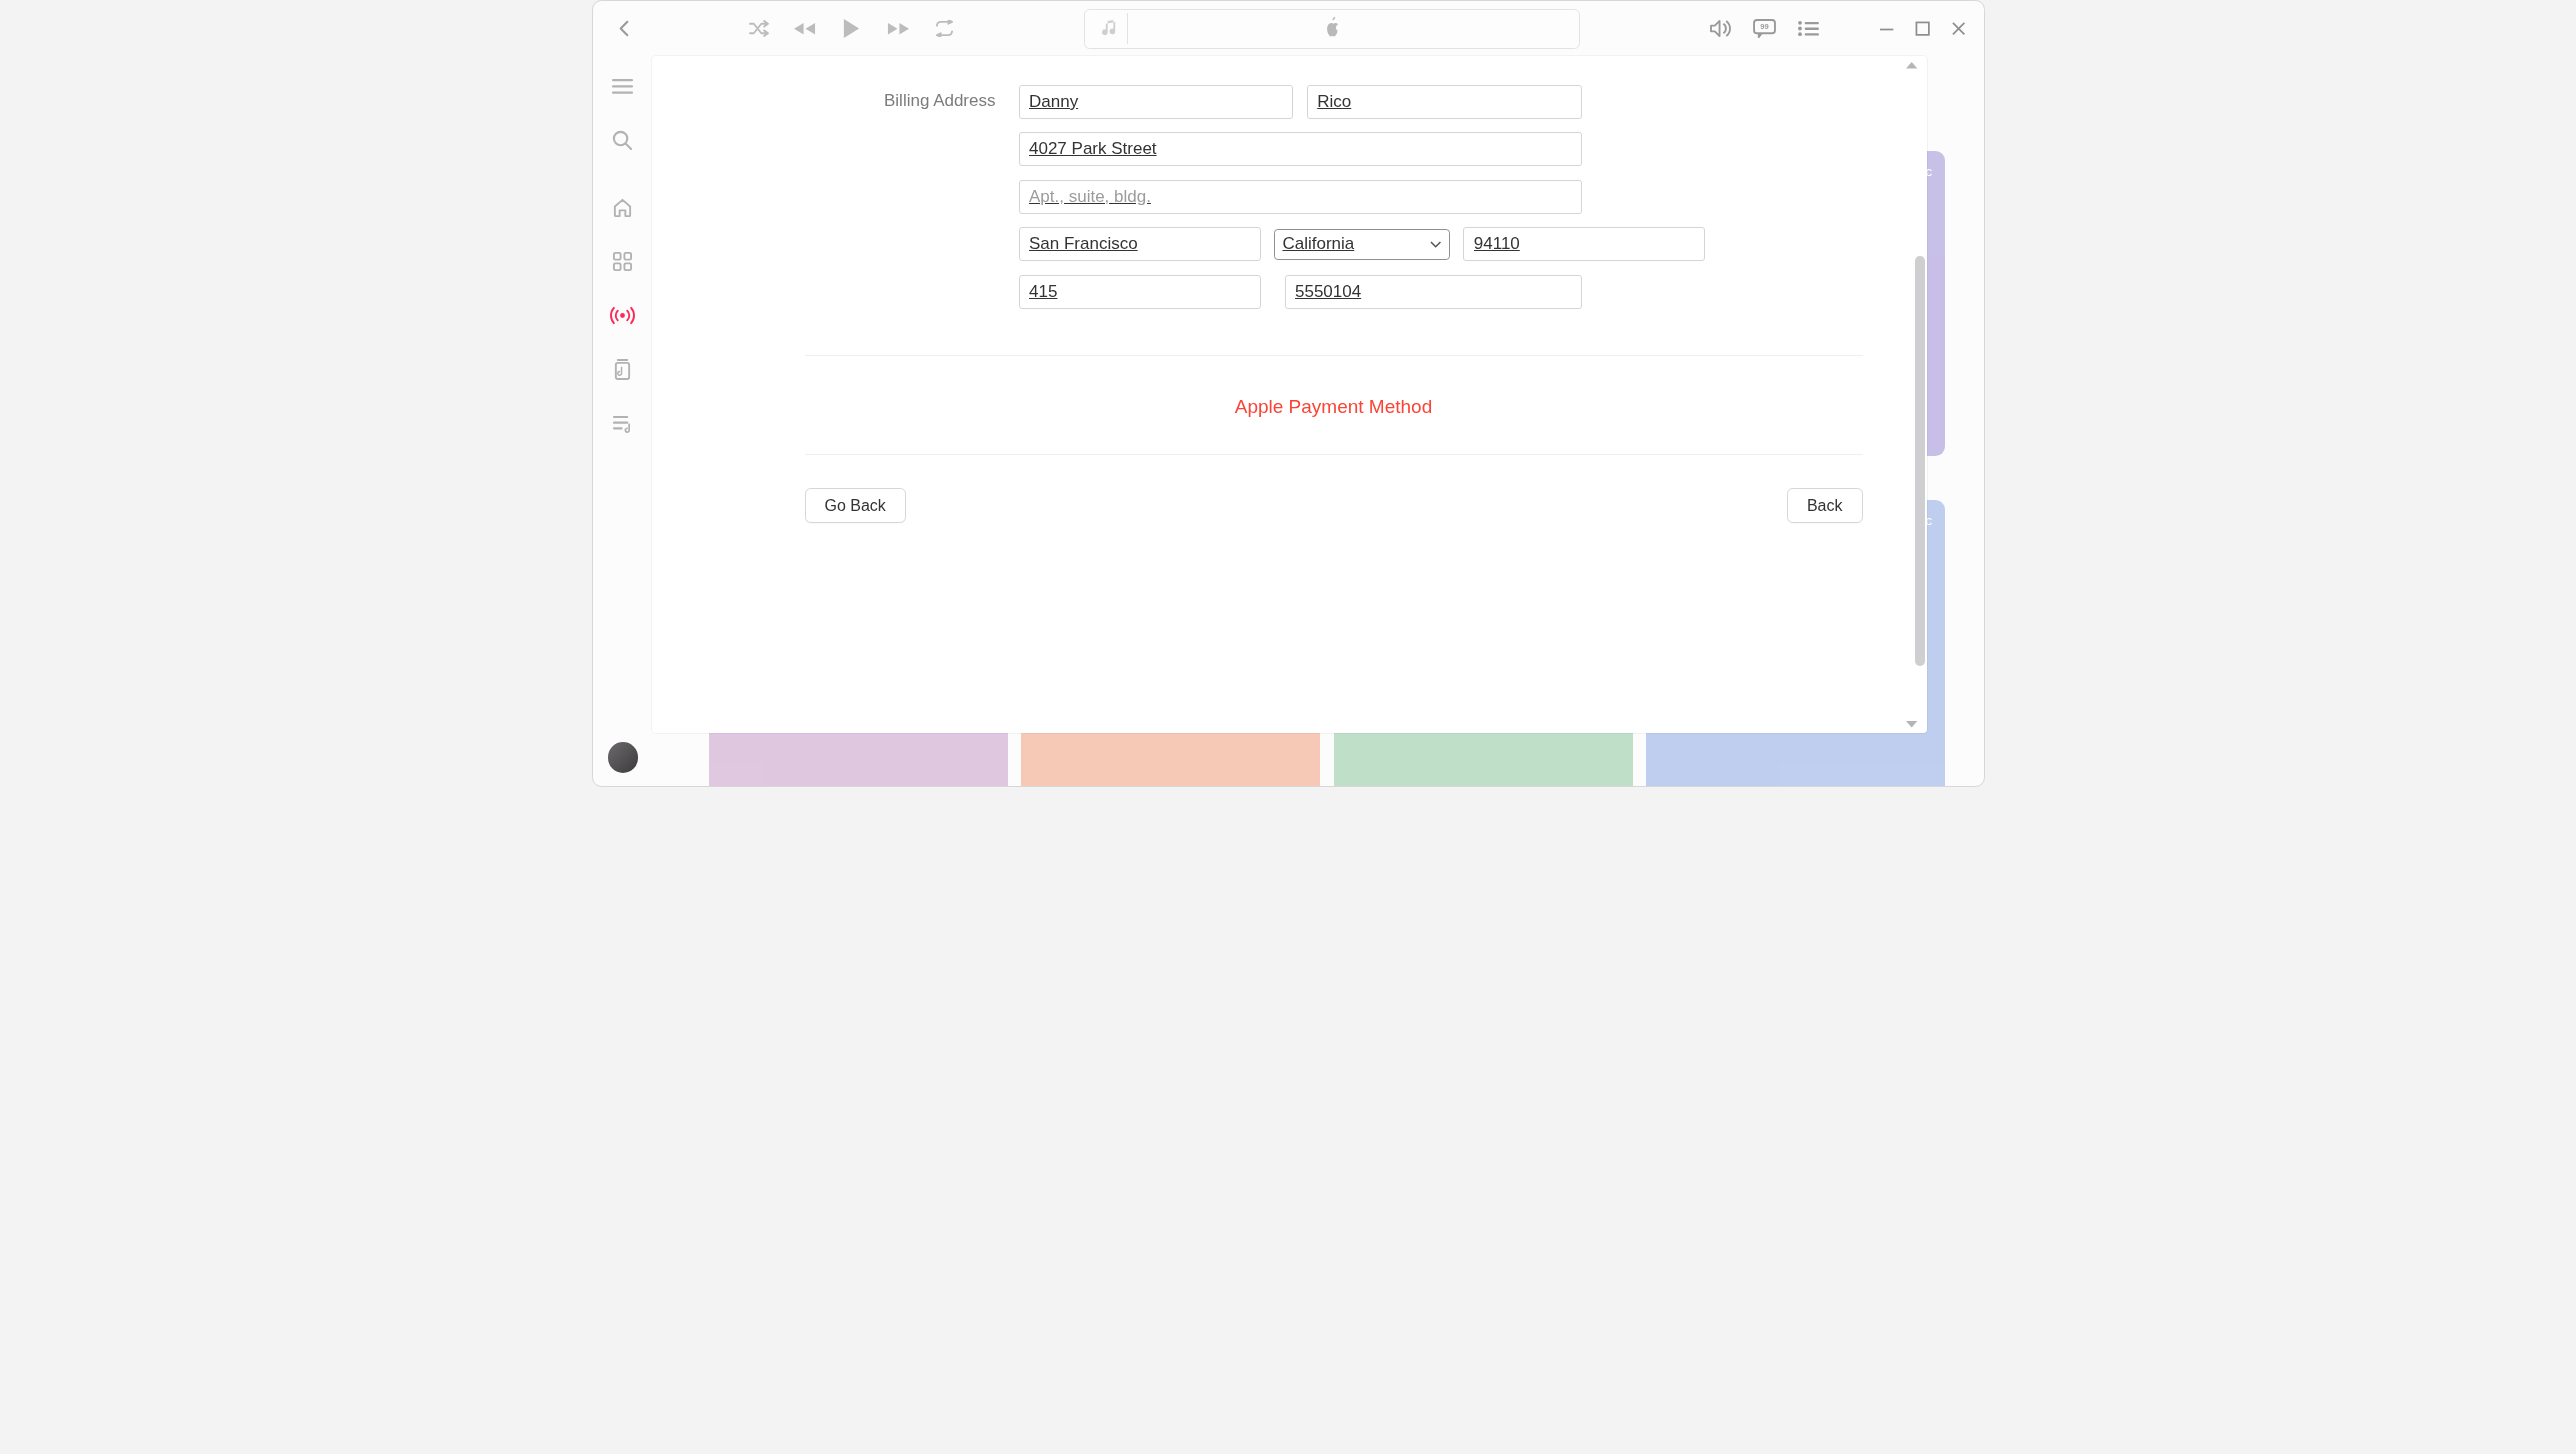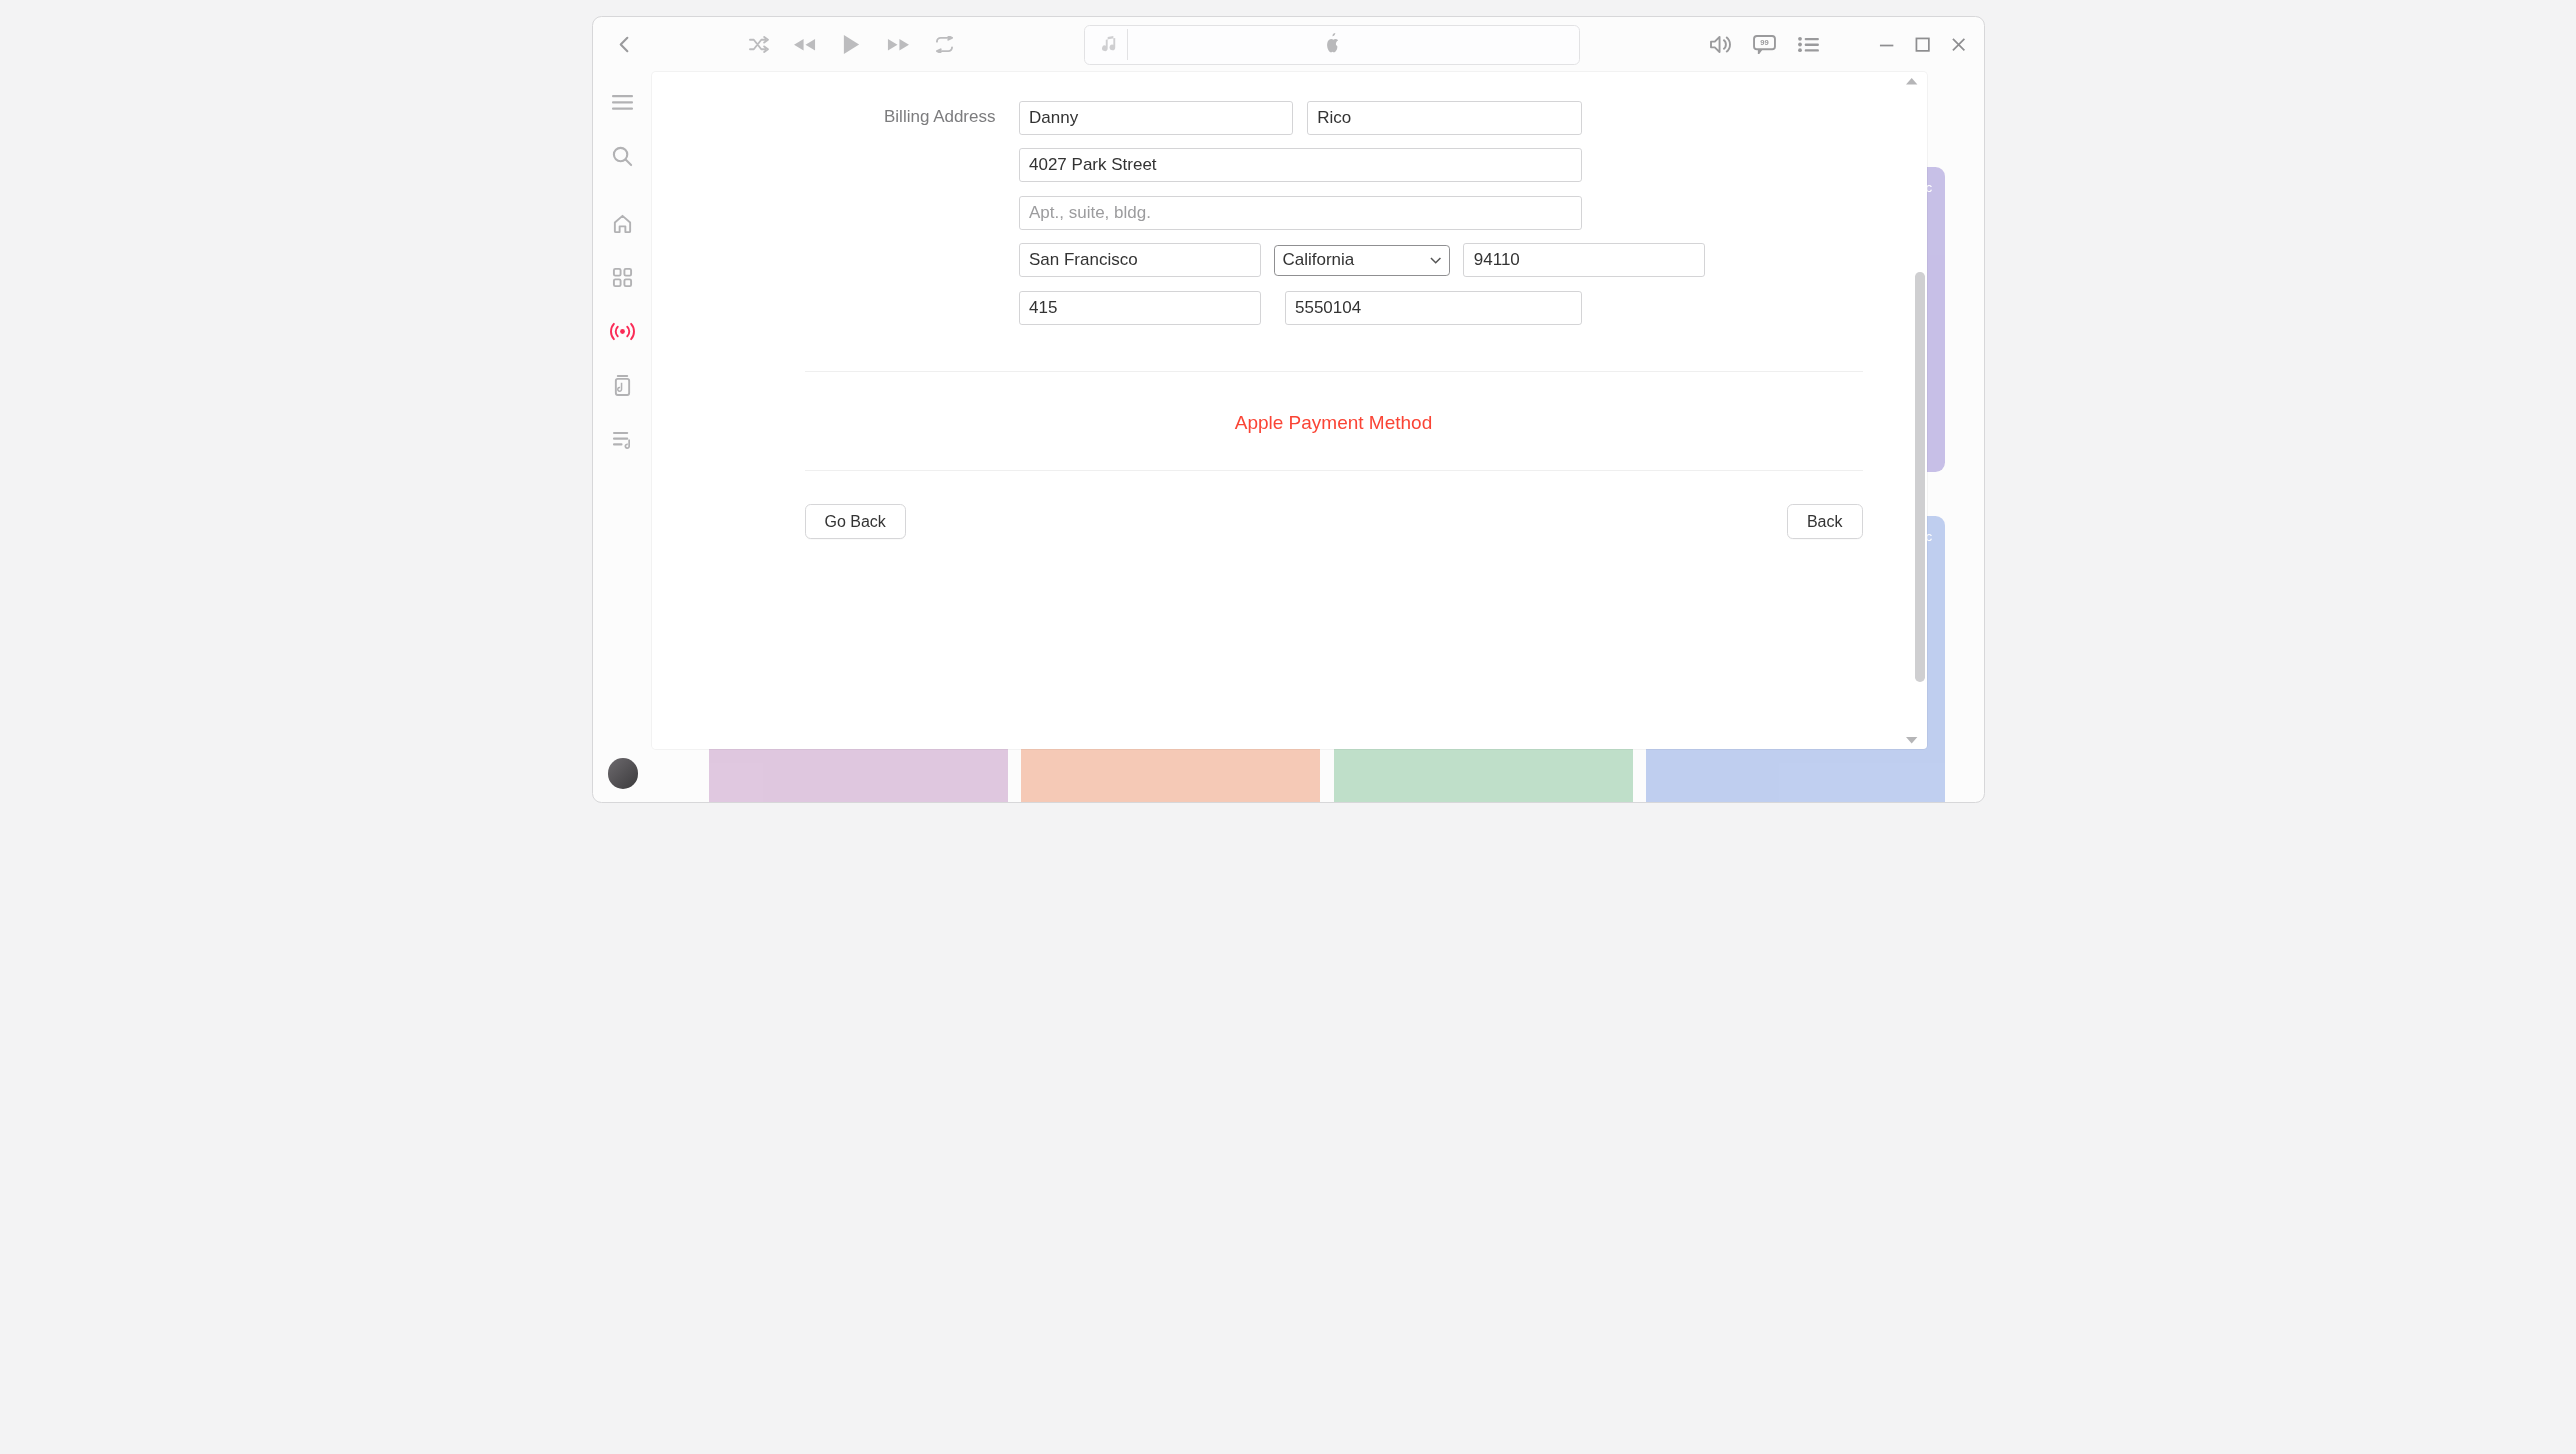--- a/index.html
+++ b/index.html
@@ -3,21 +3,21 @@
   <meta charset="utf-8">
   <style>
     * { box-sizing: border-box; margin: 0; padding: 0; }
     html, body { width: 100%; height: 100%; font-family: -apple-system, BlinkMacSystemFont, "Segoe UI", Helvetica, Arial, sans-serif; background: #f3f3f4; overflow: hidden; }
 
     
     .window {
       position: relative;
       width: 1393px;
       height: 787px;
-      margin: 16px auto;
+      margin: 0 auto;
       background: #fcfcfc;
       border: 1px solid #d7d7d9;
       border-radius: 9.5px;
       overflow: hidden;
     }
 
     .titlebar {
       position: absolute;
       top: 0; left: 0; right: 0;
       height: 55px;
@@ -141,20 +141,21 @@
     input[type=text], .select-box {
       border: 1px solid #d4d4d6;
       border-radius: 2.9px;
       background: #fff;
       padding: 5.7px 9.5px;
       font-size: 17px;
       color: #333;
       height: 34px;
       outline: none;
       font-family: inherit;
+      text-decoration: underline;
     }
     input[type=text]::placeholder { color: #9c9c9e; }
     .select-box {
       display:flex; align-items:center; justify-content:space-between;
       border: 1px solid #8f8f91;
       border-radius: 3.8px;
       padding: 3.8px 7.6px;
       font-size: 17px;
       height: 30.5px;
       margin-top: 1.9px;

